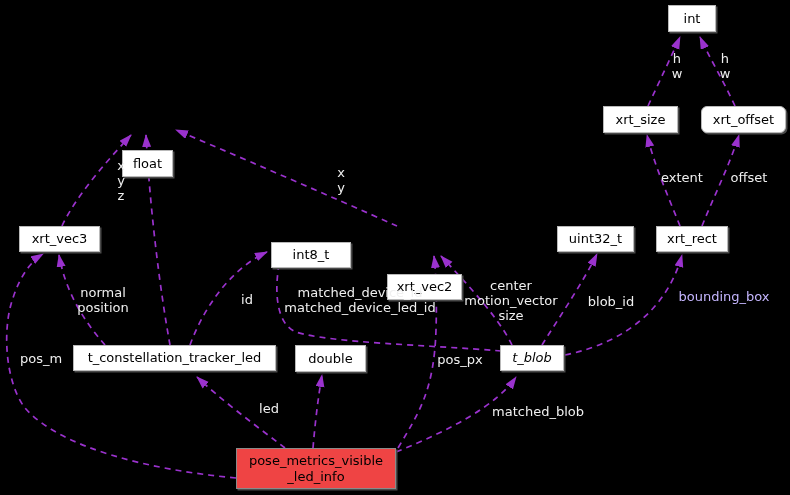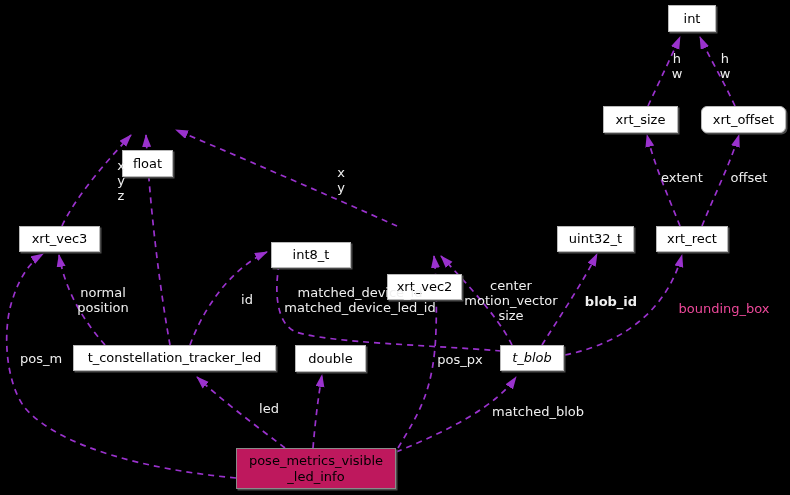--- a/index.html
+++ b/index.html
@@ -11,21 +11,21 @@
   #edge-layer { position:absolute; left:0; top:0; width:790px; height:495px; }
   .node {
     position:absolute; box-sizing:border-box;
     background:#fff; color:#000;
     border:1px solid #b9b9b9;
     box-shadow:1.5px 1.5px 0 #4a4a4a;
     display:flex; align-items:center; justify-content:center;
     font-size:13px; line-height:16px; white-space:pre-line; text-align:center;
     cursor:pointer;
   }
-  .node.highlight { background:#be185d; border-color:#8a8a8a; cursor:default; }
+  .node.highlight { background:#ef4444; border-color:#8a8a8a; cursor:default; }
   .elabel {
     position:absolute; transform:translate(-50%,-50%);
     color:#f0f0f0; font-size:13px; line-height:15px;
     white-space:pre; text-align:center; pointer-events:none;
   }
 </style>
 </head>
 <body>
 
 <div id="diagram">
@@ -83,18 +83,18 @@
 y</div>
     <div class="elabel" style="left: 103px; top: 300px; color: rgb(240, 240, 240);">normal
 position</div>
     <div class="elabel" style="left: 41px; top: 358px; color: rgb(240, 240, 240);">pos_m</div>
     <div class="elabel" style="left: 215px; top: 299px; color: rgb(240, 240, 240); margin-left: 32px;">id</div>
     <div class="elabel" style="left: 360px; top: 300px; color: rgb(240, 240, 240);">matched_device_id
 matched_device_led_id</div>
     <div class="elabel" style="left: 511px; top: 300px; color: rgb(240, 240, 240);">center
 motion_vector
 size</div>
-    <div class="elabel" style="left: 611px; top: 301px; color: rgb(240, 240, 240); font-weight: bold;">blob_id</div>
-    <div class="elabel" style="left: 724px; top: 308px; color: #ec4899; text-align: right;">bounding_box</div>
+    <div class="elabel" style="left: 611px; top: 301px; color: rgb(240, 240, 240);">blob_id</div>
+    <div class="elabel" style="left: 724px; top: 296px; color: #c4b5fd; text-align: right;">bounding_box</div>
     <div class="elabel" style="left: 269px; top: 408px; color: rgb(240, 240, 240);">led</div>
     <div class="elabel" style="left: 460px; top: 359px; color: rgb(240, 240, 240);">pos_px</div>
     <div class="elabel" style="left: 538px; top: 411px; color: rgb(240, 240, 240);">matched_blob</div>
   </div>
 
 </body></html>

